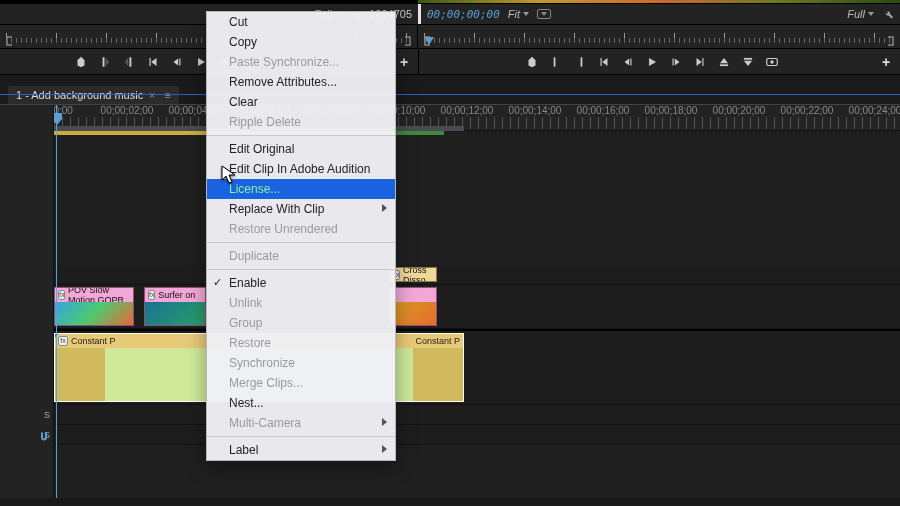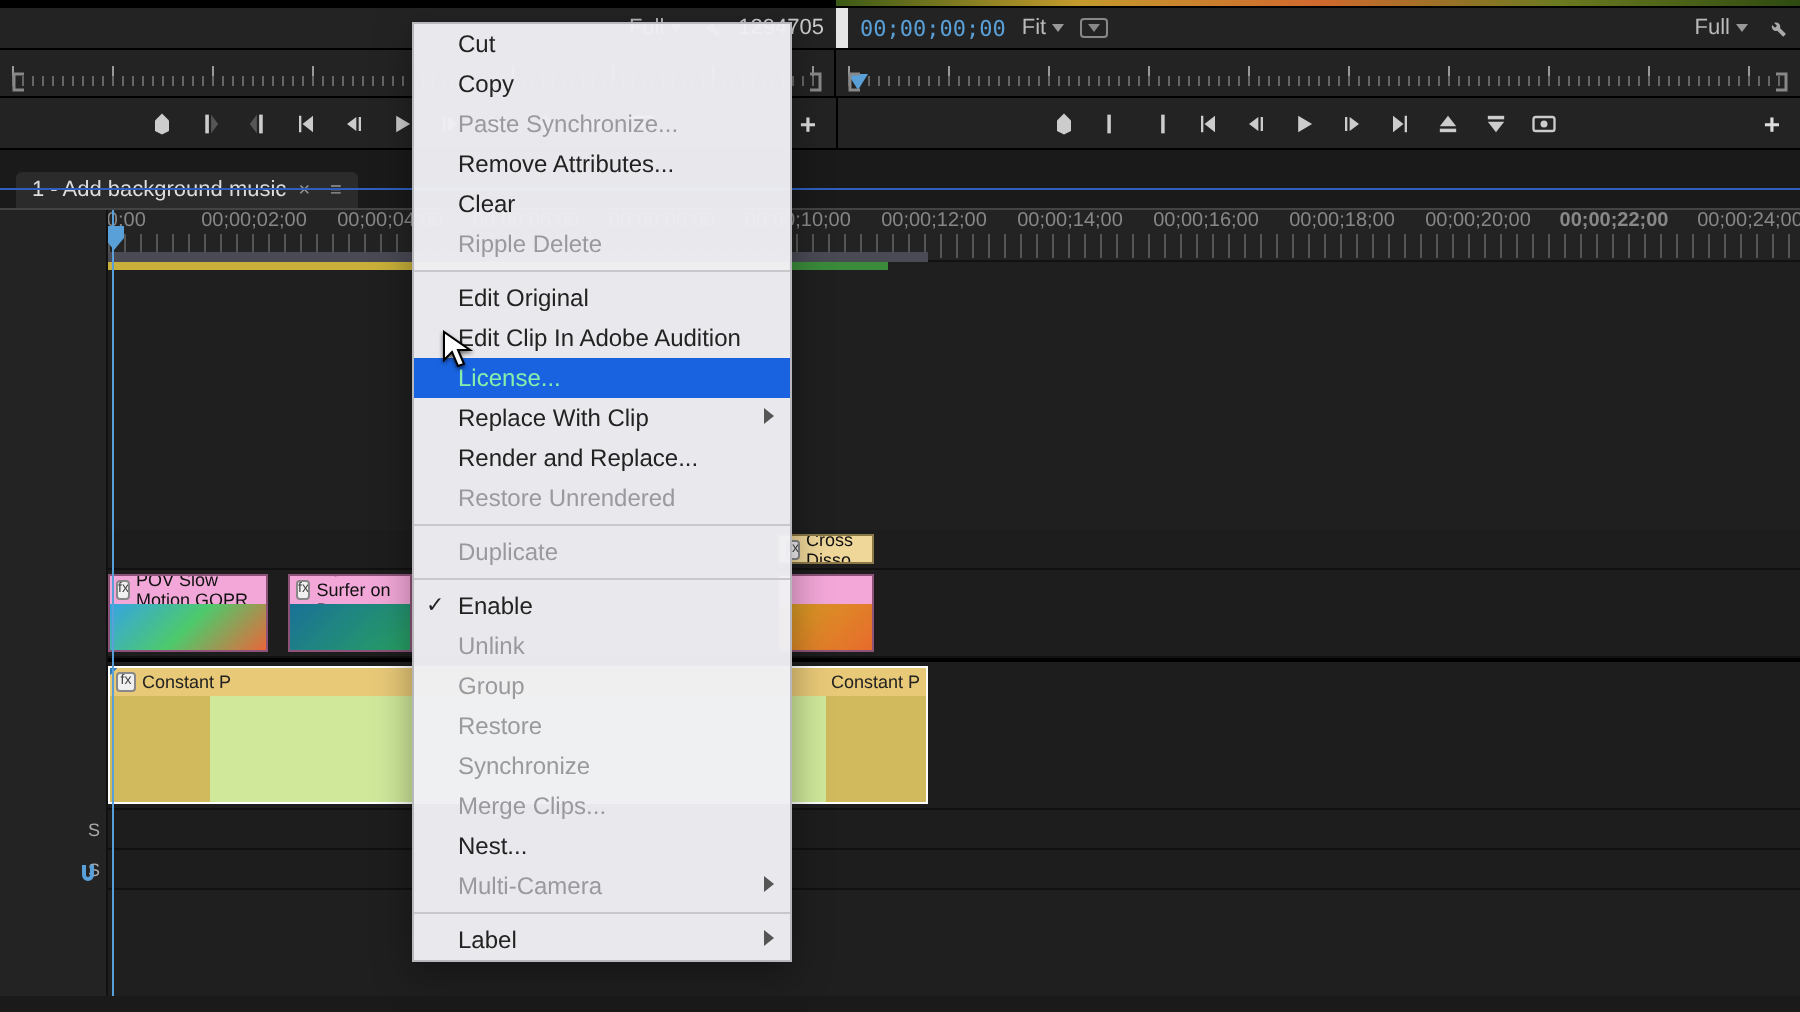--- a/index.html
+++ b/index.html
@@ -5,21 +5,21 @@
   * { box-sizing: border-box; margin: 0; padding: 0; font-family: -apple-system, "Segoe UI", Arial, sans-serif; }
   body { background: #1a1a1a; color: #ccc; width: 900px; height: 506px; overflow: hidden; position: relative; font-size: 11px; }
 
   
   .monitors { display:flex; height:3px; }
   .mon-left { flex:0 0 418px; background:#000; }
   .mon-right { flex:1; background:linear-gradient(90deg,#3b5a15,#c39a2c,#d0682e,#6b7a20,#2e4a10); }
 
   .monitor-controls { display:flex; height:22px; background:#232323; border-top:1px solid #000; border-bottom:1px solid #000; }
   .mc-left { flex:0 0 418px; display:flex; align-items:center; justify-content:space-between; padding:0 6px; }
-  .mc-right { flex:1; display:flex; align-items:center; justify-content:space-between; padding:0 6px; border-left:6px solid #e5e5e5;}
+  .mc-right { flex:1; display:flex; align-items:center; justify-content:space-between; padding:0 6px; border-left:3px solid #e5e5e5;font-style:italic;}
   .mc-group { display:flex; align-items:center; gap:8px; }
   .tc { font-family: ui-monospace, Menlo, monospace; color:#5aa0d8; font-size:11px; }
   .dd { color:#bbb; font-size:11px; display:flex; align-items:center; gap:3px; }
   .chev { width:0;height:0;border-left:3px solid transparent;border-right:3px solid transparent;border-top:4px solid #999; }
   .wrench { width:12px;height:12px; display:inline-block; }
   .wrench svg{width:12px;height:12px;fill:#aaa;}
   .countstr { color:#ccc; font-size:11px; }
   .gearbox { width:14px;height:10px;border:1px solid #888;border-radius:2px;display:flex;align-items:center;justify-content:center;}
   .gearbox .chev{border-top-color:#888;}
 
@@ -342,21 +342,21 @@
         <span class="tlabel" style="left: 73px;">00;00;02;00</span>
         <span class="tlabel" style="left: 141px;">00;00;04;00</span>
         <span class="tlabel" style="left: 209px;">00;00;06;00</span>
         <span class="tlabel" style="left: 277px;">00;00;08;00</span>
         <span class="tlabel" style="left: 345px;">00;00;10;00</span>
         <span class="tlabel" style="left: 413px;">00;00;12;00</span>
         <span class="tlabel" style="left: 481px;">00;00;14;00</span>
         <span class="tlabel" style="left: 549px;">00;00;16;00</span>
         <span class="tlabel" style="left: 617px;">00;00;18;00</span>
         <span class="tlabel" style="left: 685px;">00;00;20;00</span>
-        <span class="tlabel" style="left: 753px; font-weight: bold;">00;00;22;00</span>
+        <span class="tlabel" style="left: 753px;">00;00;22;00</span>
         <span class="tlabel" style="left: 821px;">00;00;24;00</span>
       </div>
     <div style="position:absolute;top:26px;left:0;width:340px;height:4px;background:#c8b03a;"></div>
     <div style="position:absolute;top:26px;left:340px;width:50px;height:4px;background:#3a8a3a;"></div>
 
     <div class="playhead">
       <span class="head"><svg viewBox="0 0 10 12">
             <path d="M0 0h10v6L5 12 0 6z"></path>
           </svg></span>
     </div>
@@ -428,21 +428,20 @@
     <div class="item">Copy</div>
     <div class="item disabled">Paste Synchronize...</div>
     <div class="item">Remove Attributes...</div>
     <div class="item">Clear</div>
     <div class="item disabled">Ripple Delete</div>
     <div class="sep"></div>
     <div class="item">Edit Original</div>
     <div class="item">Edit Clip In Adobe Audition</div>
     <div class="item hl">License...</div>
     <div class="item">Replace With Clip<span class="sub"></span></div>
-    <div class="item">Render and Replace...</div>
     <div class="item disabled">Restore Unrendered</div>
     <div class="sep"></div>
     <div class="item disabled">Duplicate</div>
     <div class="sep"></div>
     <div class="item">Enable<span class="chk">✓</span></div>
     <div class="item disabled">Unlink</div>
     <div class="item disabled">Group</div>
     <div class="item disabled">Restore</div>
     <div class="item disabled">Synchronize</div>
     <div class="item disabled">Merge Clips...</div>

